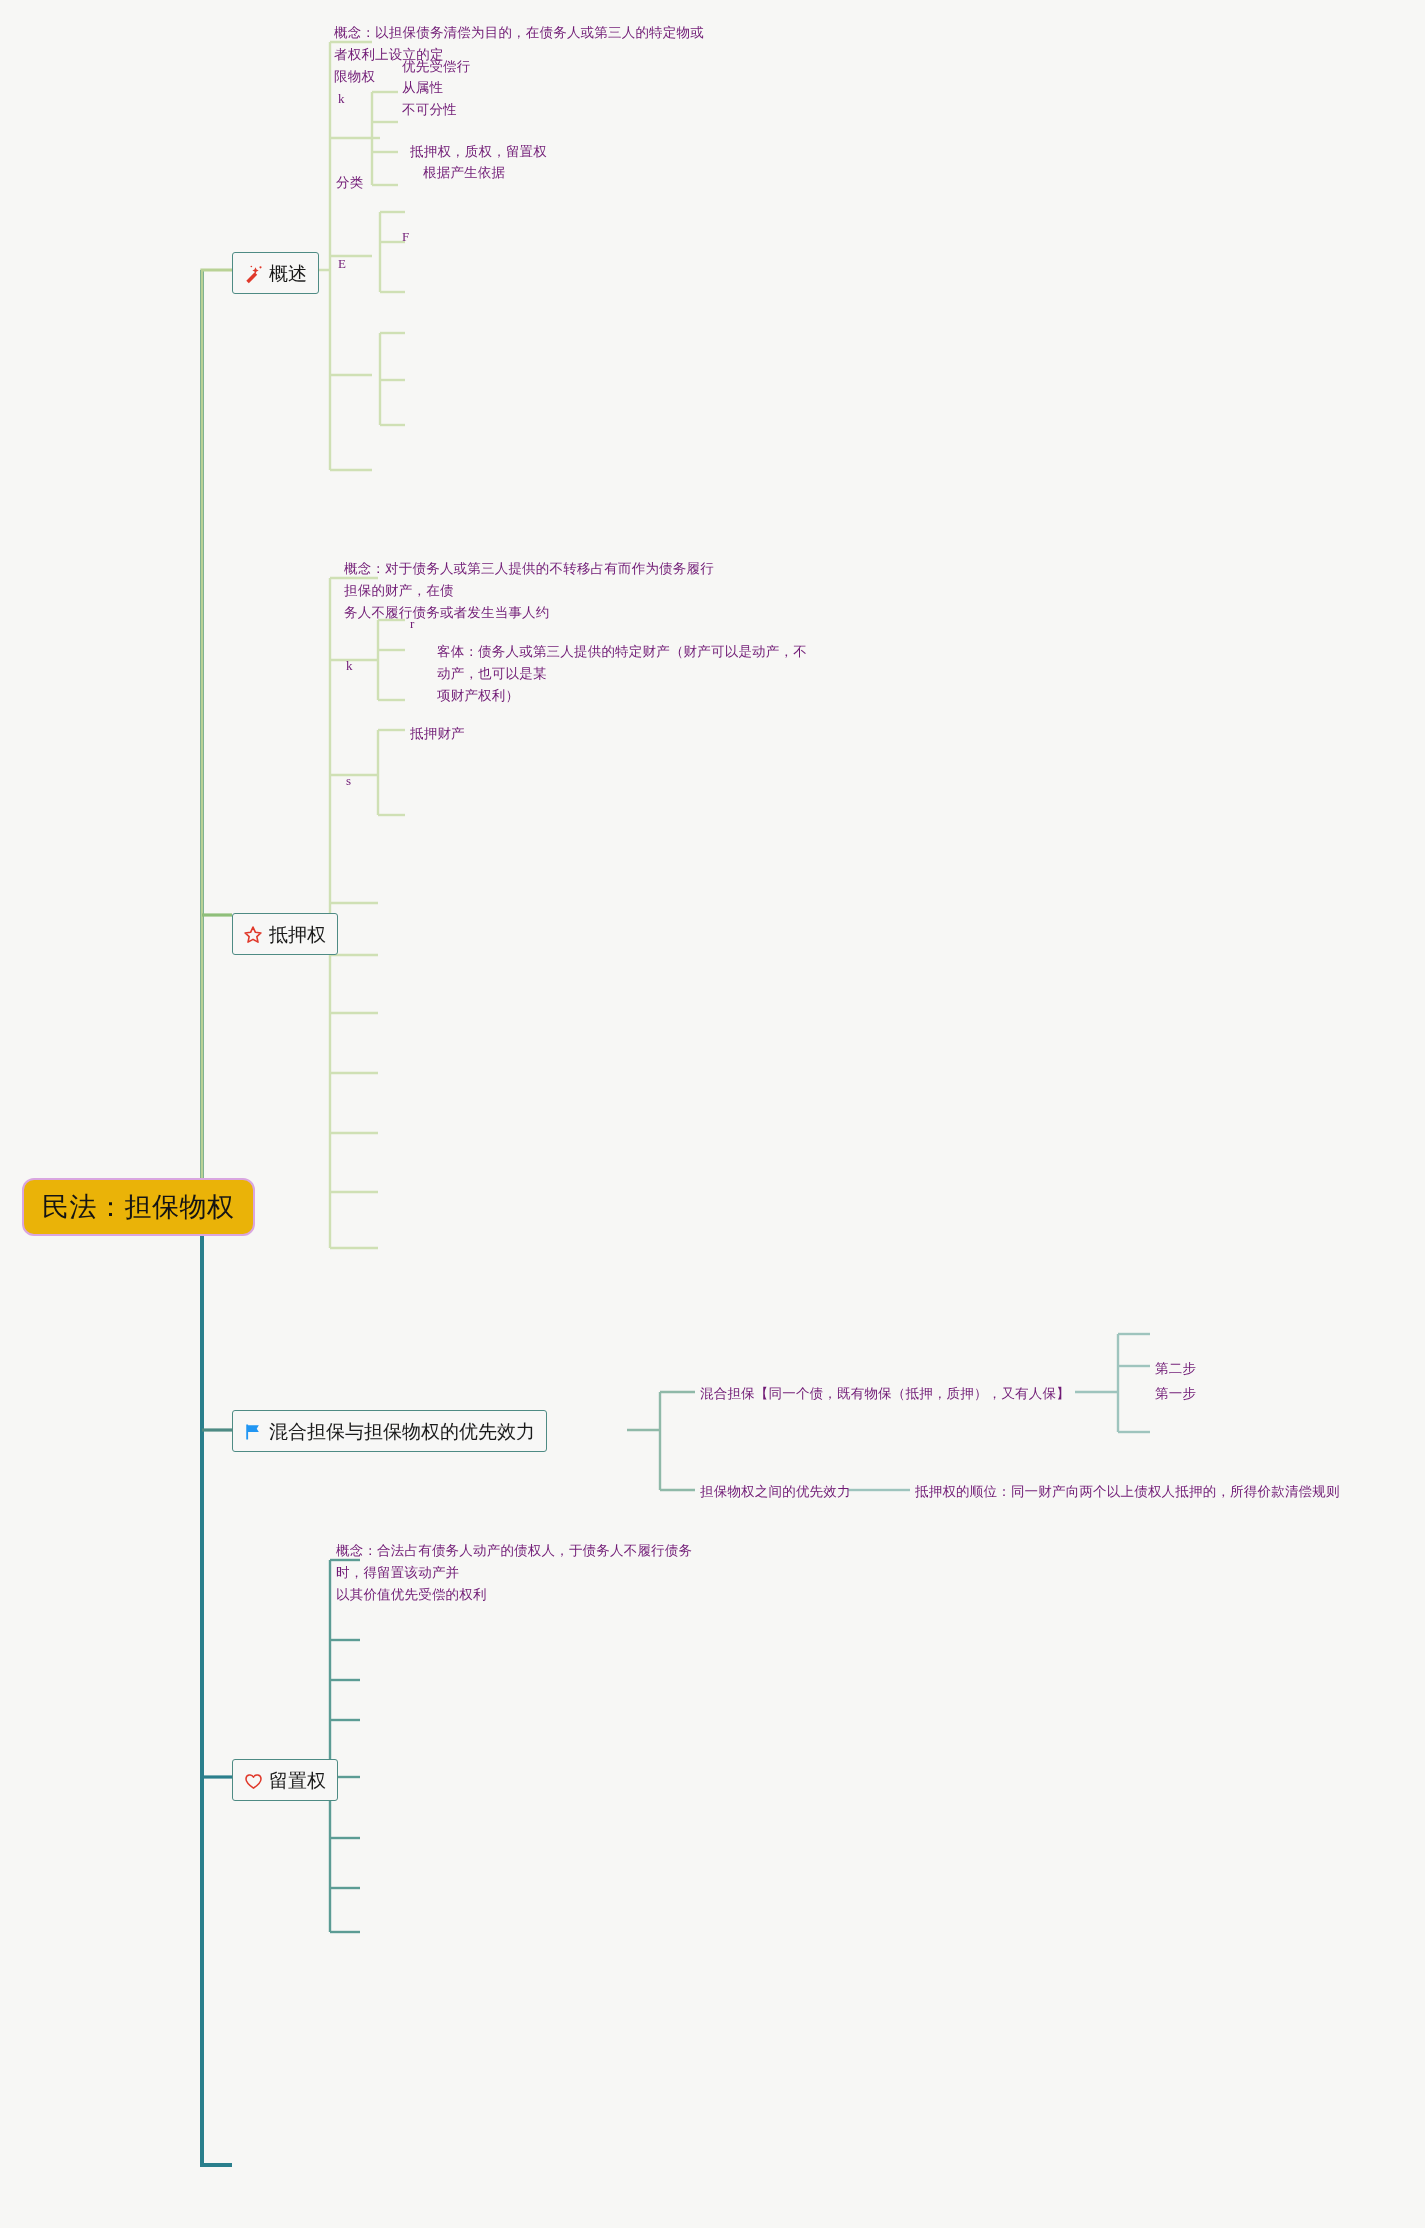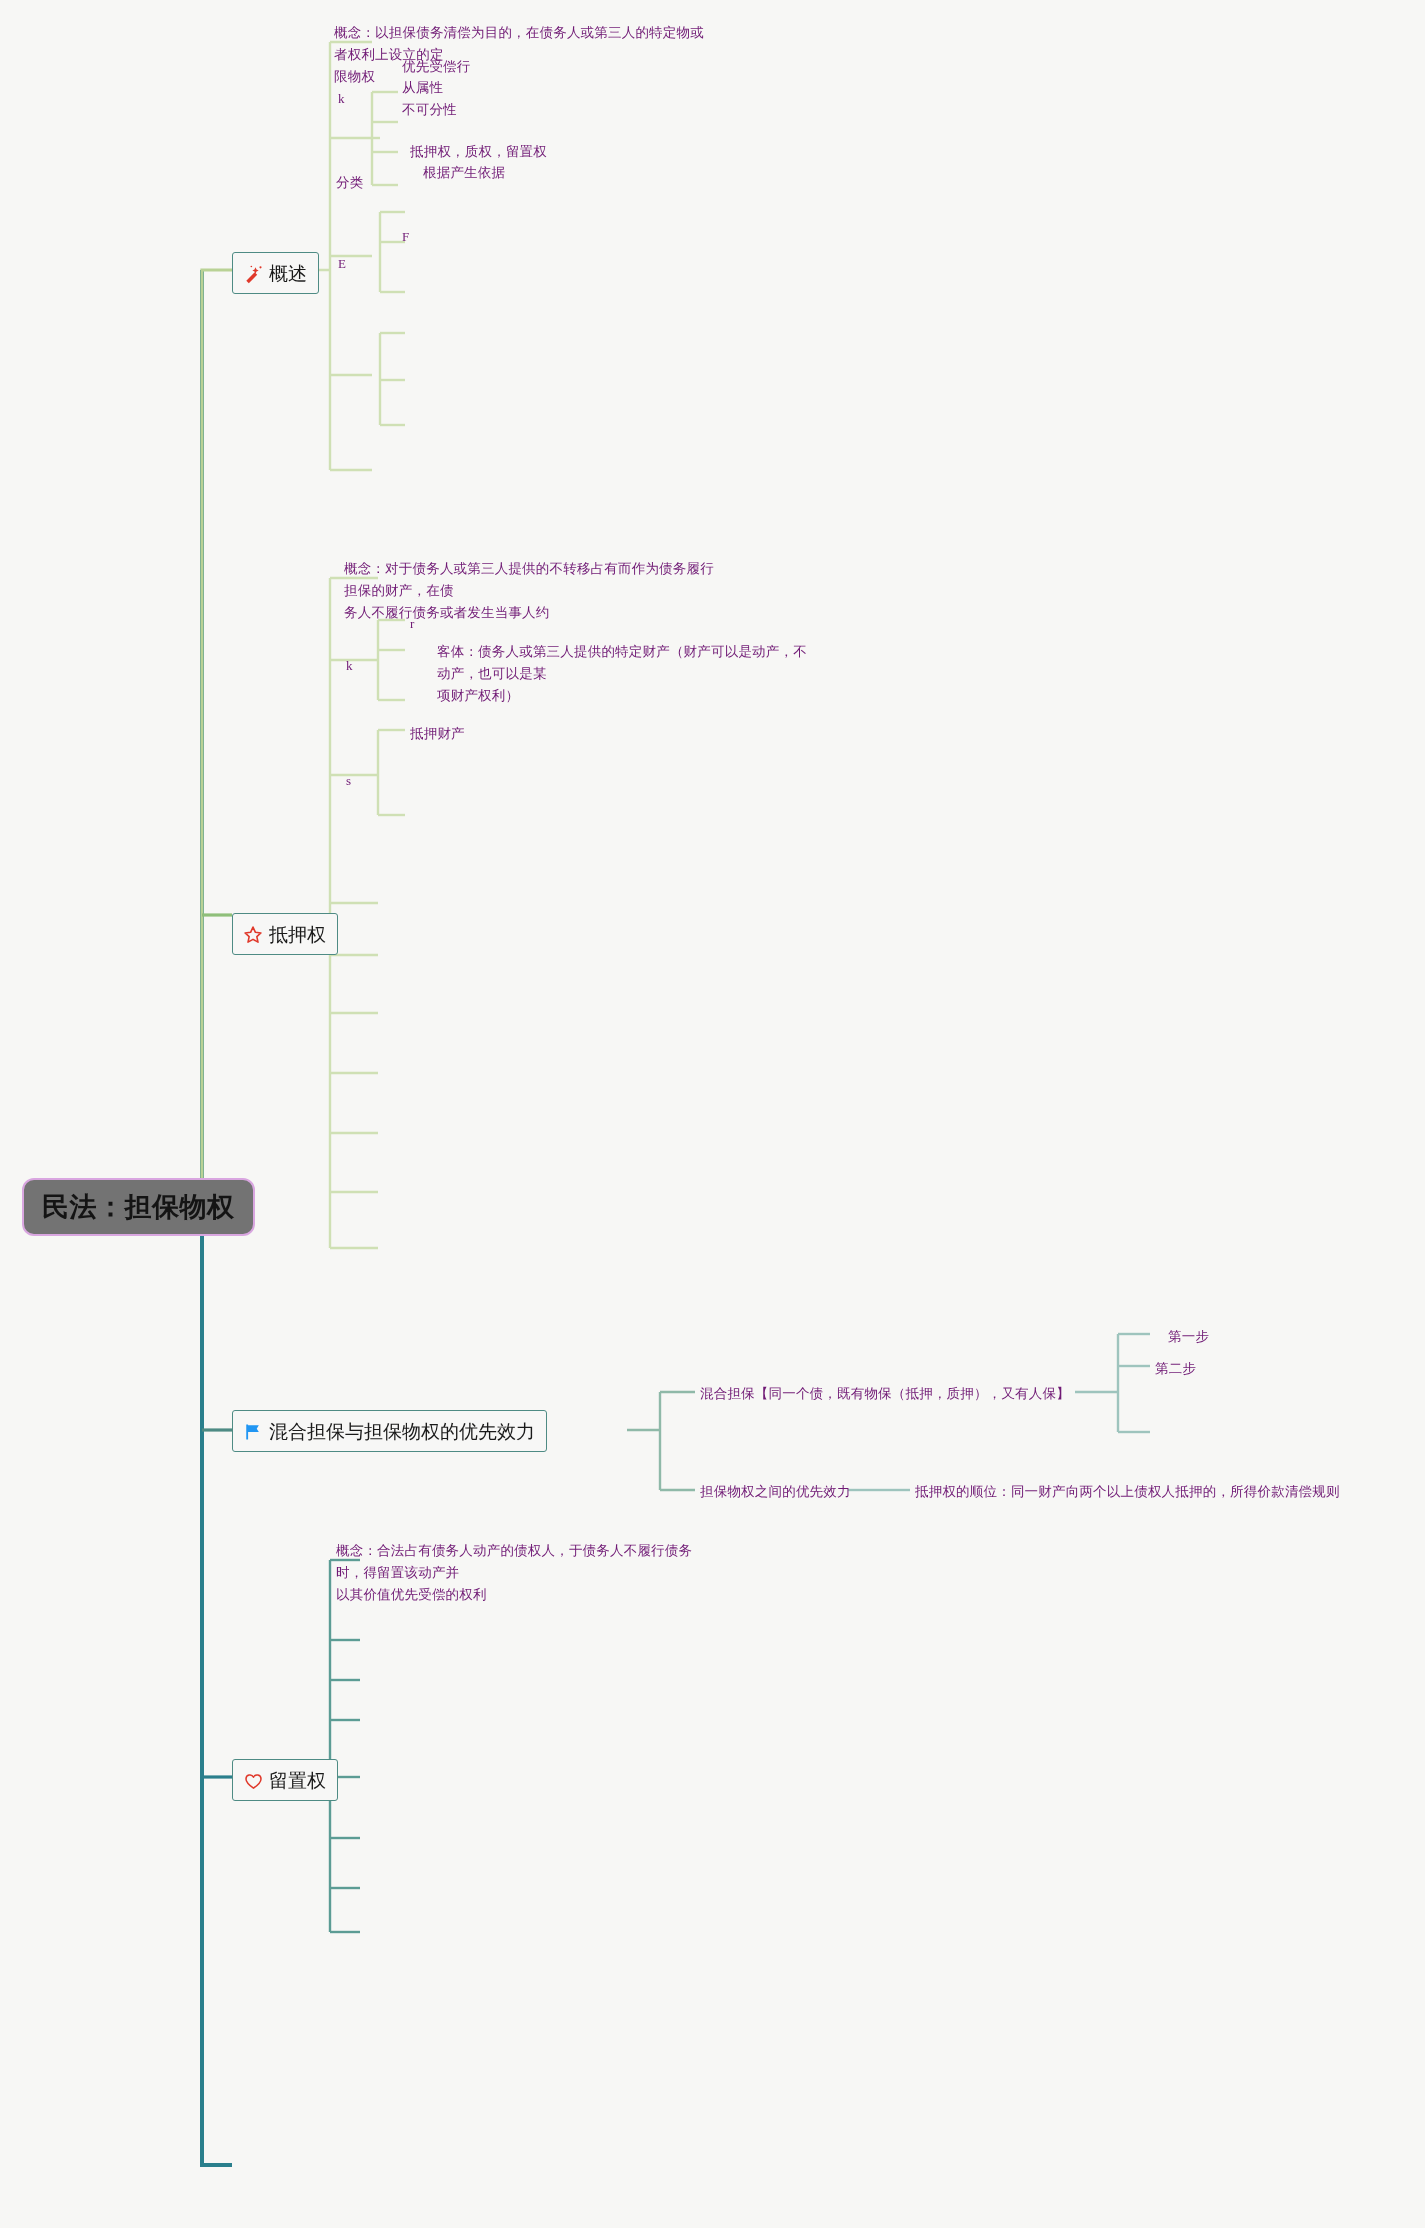--- a/index.html
+++ b/index.html
@@ -11,25 +11,25 @@
     overflow:hidden;
   }
   #map{position:absolute;inset:0;}
   svg.links{position:absolute;left:0;top:0;width:1425px;height:2228px;pointer-events:none;}
 
   .node{position:absolute;box-sizing:border-box;}
 
   .root{
     left:22px;top:1178px;
     padding:9px 18px;
-    background:#737373;
+    background:#eab308;
     border:2px solid #d9a6e0;
     border-radius:12px;
     font-size:27px;
-    font-weight:bold;
+    font-weight:normal;
     color:#141414;
     letter-spacing:0.5px;
     white-space:nowrap;
   }
 
   .branch{
     padding:8px 11px 6px 9px;
     background:#f7f7f6;
     border:1.6px solid #4e8b84;
     border-radius:3px;
@@ -204,21 +204,21 @@
     <span class="glyph">
       <svg viewBox="0 0 24 24" width="20" height="20">
           <path d="M5 3 v18" stroke="#2196f3" stroke-width="2.2" fill="none"></path>
           <path d="M6 4 h13 l-2.5 4 2.5 4 H6 Z" fill="#2196f3"></path>
         </svg>
     </span>
     <span>混合担保与担保物权的优先效力</span>
   </div>
 
   <div class="node leaf" style="left:700px;top:1383px;">混合担保【同一个债，既有物保（抵押，质押），又有人保】</div>
-  <div class="node leaf" style="left:1155px;top:1326px;margin-left:13px;">第一步</div>
+  <div class="node leaf" style="left:1155px;top:1383px;">第一步</div>
   <div class="node leaf" style="left:1155px;top:1358px;">第二步</div>
   <div class="node leaf empty" style="left:1155px;top:1429px;"></div>
   <div class="node leaf" style="left:700px;top:1481px;">担保物权之间的优先效力</div>
   <div class="node leaf" style="left:915px;top:1481px;">抵押权的顺位：同一财产向两个以上债权人抵押的，所得价款清偿规则</div>
 
   <div class="node branch" style="left:232px;top:1759px;">
     <span class="glyph">
       <svg viewBox="0 0 24 24" width="19" height="19">
           <path d="M12 20.5 C5 15.5 2.5 12 2.5 8.8 A5 5 0 0 1 12 6.6 A5 5 0 0 1 21.5 8.8 C21.5 12 19 15.5 12 20.5 Z" fill="none" stroke="#e0392b" stroke-width="1.9" stroke-linejoin="round"></path>
         </svg>

